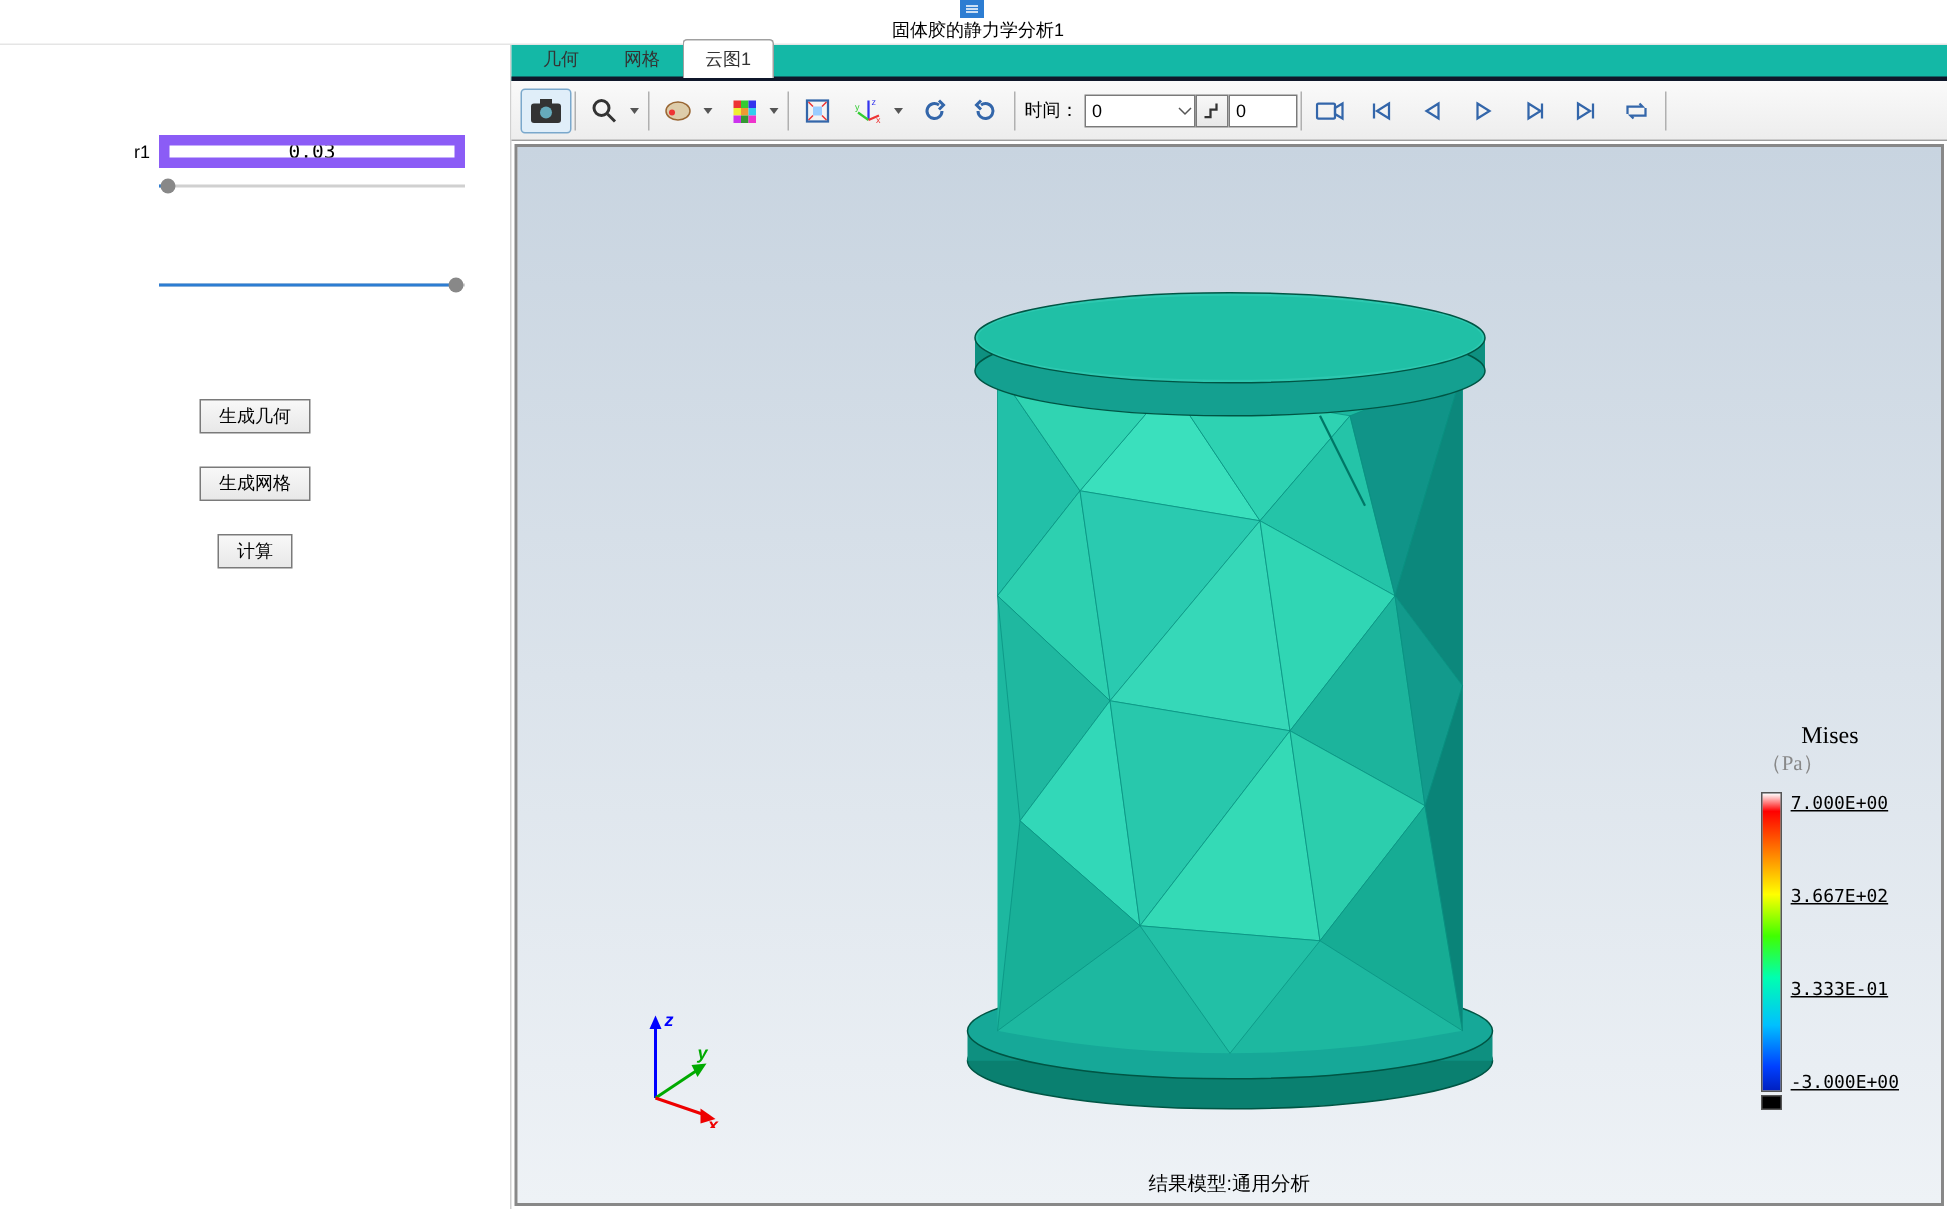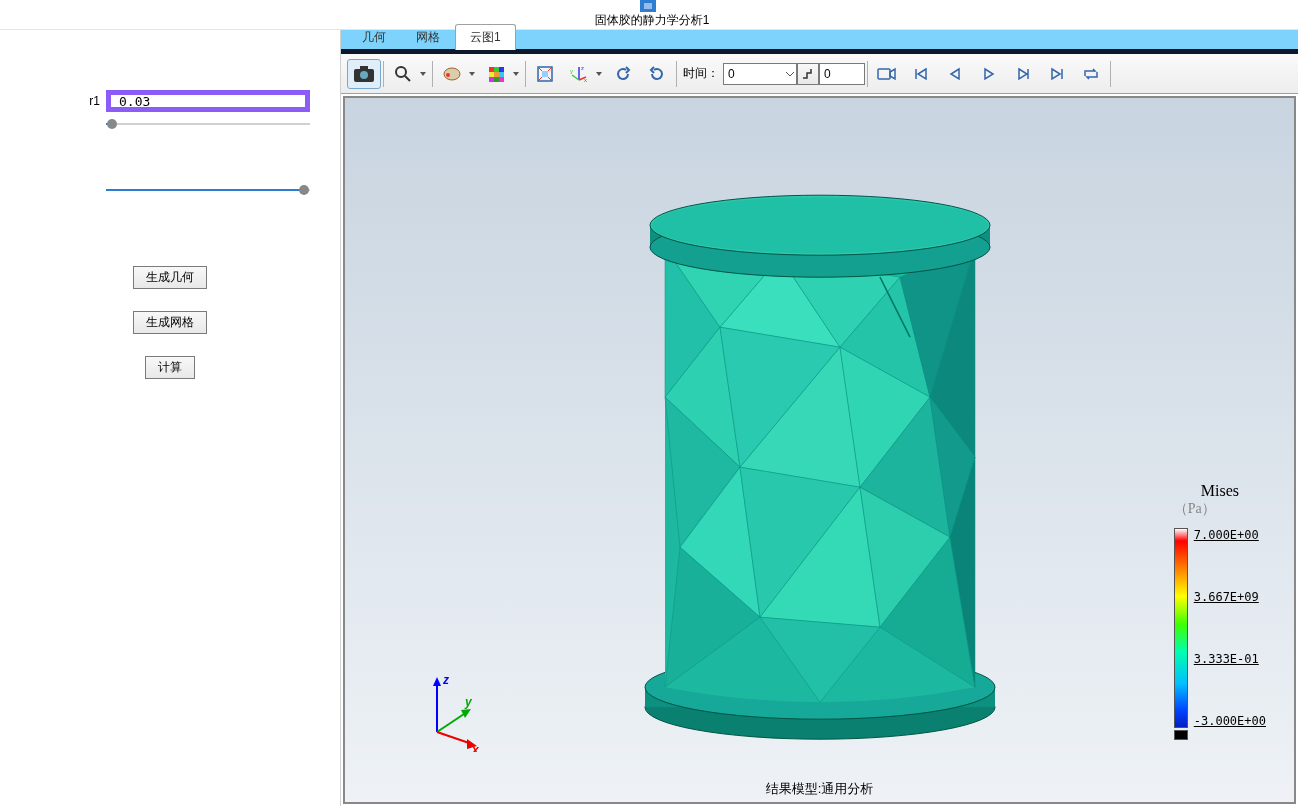--- a/index.html
+++ b/index.html
@@ -54,24 +54,25 @@
     }
     .param-label {
       width: 70px;
       text-align: right;
       font-size: 12px;
       color: #000;
     }
     .param-input {
       flex: 1;
       height: 22px;
-      border: 5px solid #8b5cf6;
+      border: 7px solid #8b5cf6;
       padding: 2px 8px;
       font-family: "Consolas", monospace;
       font-size: 13px;
+      text-align: center;
     }
     .slider-row {
       display: flex;
       padding-left: 76px;
       margin-bottom: 20px;
       margin-top: -4px;
     }
     .slider {
       flex: 1;
       height: 16px;
@@ -117,22 +118,22 @@
       flex: 1;
       display: flex;
       flex-direction: column;
       border-left: 1px solid #d0d0d0;
     }
     .tabs {
       height: 24px;
       display: flex;
       align-items: flex-end;
       padding-left: 6px;
-      border-bottom: 5px solid #0f172a;
-      background: #7dd3fc;
+      border-bottom: 3px solid #0f172a;
+      background: #14b8a6;
     }
     .tab {
       padding: 4px 14px;
       font-size: 12px;
       color: #333;
       border: 1px solid transparent;
       border-bottom: none;
       cursor: pointer;
       position: relative;
       top: 1px;
@@ -494,21 +495,21 @@
       <div class="legend">
         <div class="legend-title">Mises</div>
         <div class="legend-unit">（Pa）</div>
         <div class="legend-bar-wrap">
           <div>
             <div class="legend-bar"></div>
             <div class="legend-black"></div>
           </div>
           <div class="legend-ticks">
             <div class="legend-tick">7.000E+00</div>
-            <div class="legend-tick">3.667E+09</div>
+            <div class="legend-tick">3.667E+02</div>
             <div class="legend-tick">3.333E-01</div>
             <div class="legend-tick">-3.000E+00</div>
           </div>
         </div>
       </div>
 
       <div class="footer-label">结果模型:通用分析</div>
     </div>
   </div>
 </div>

